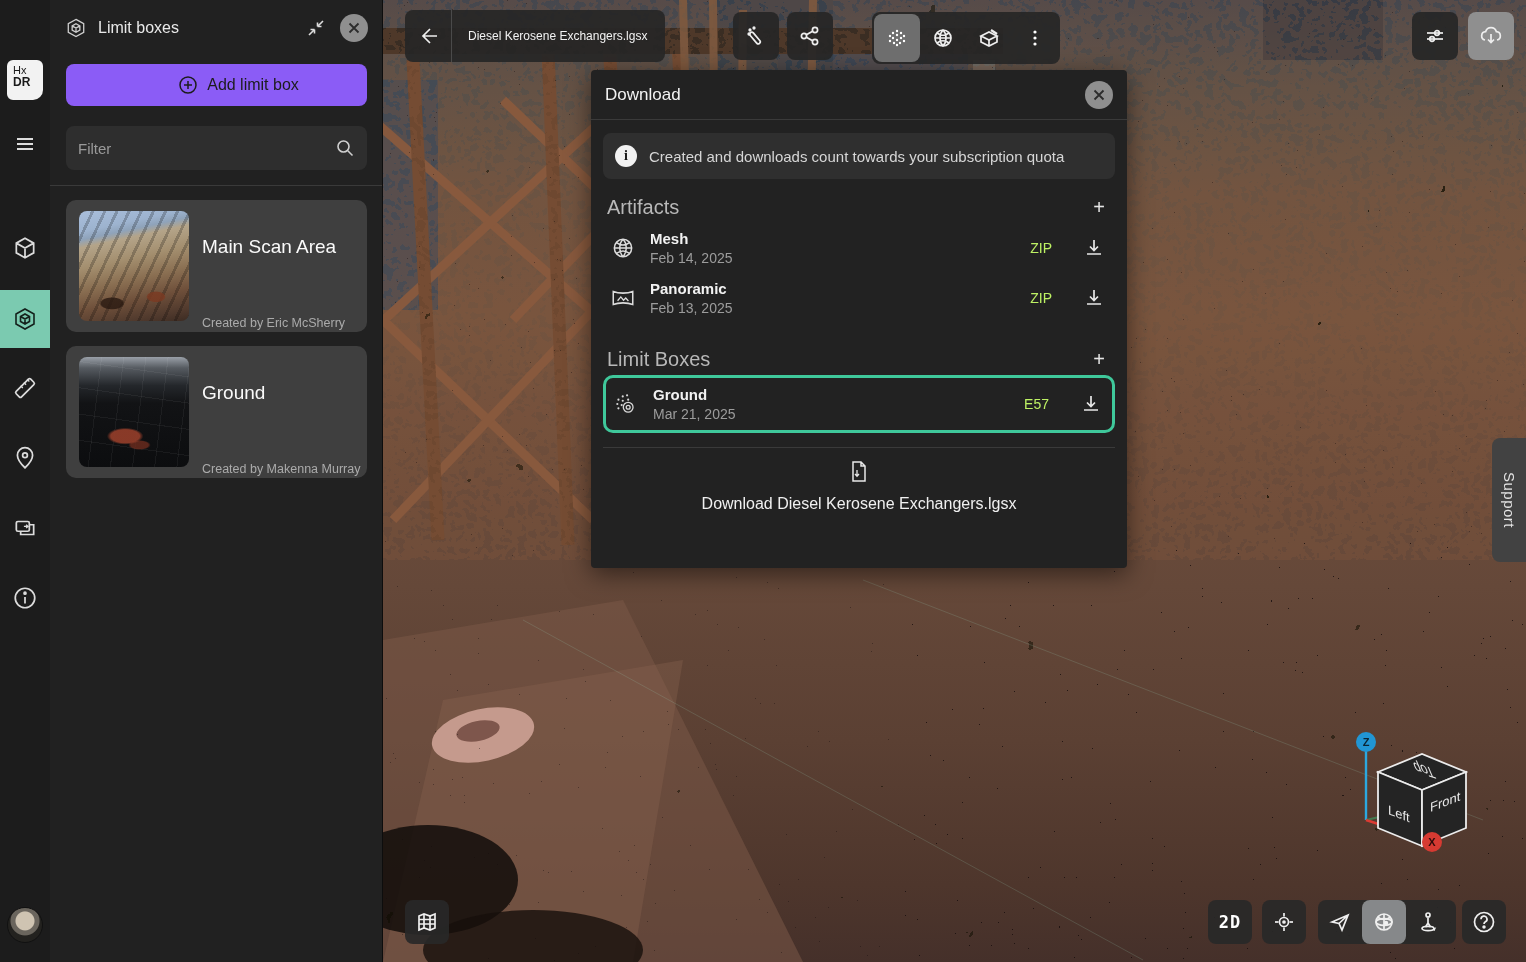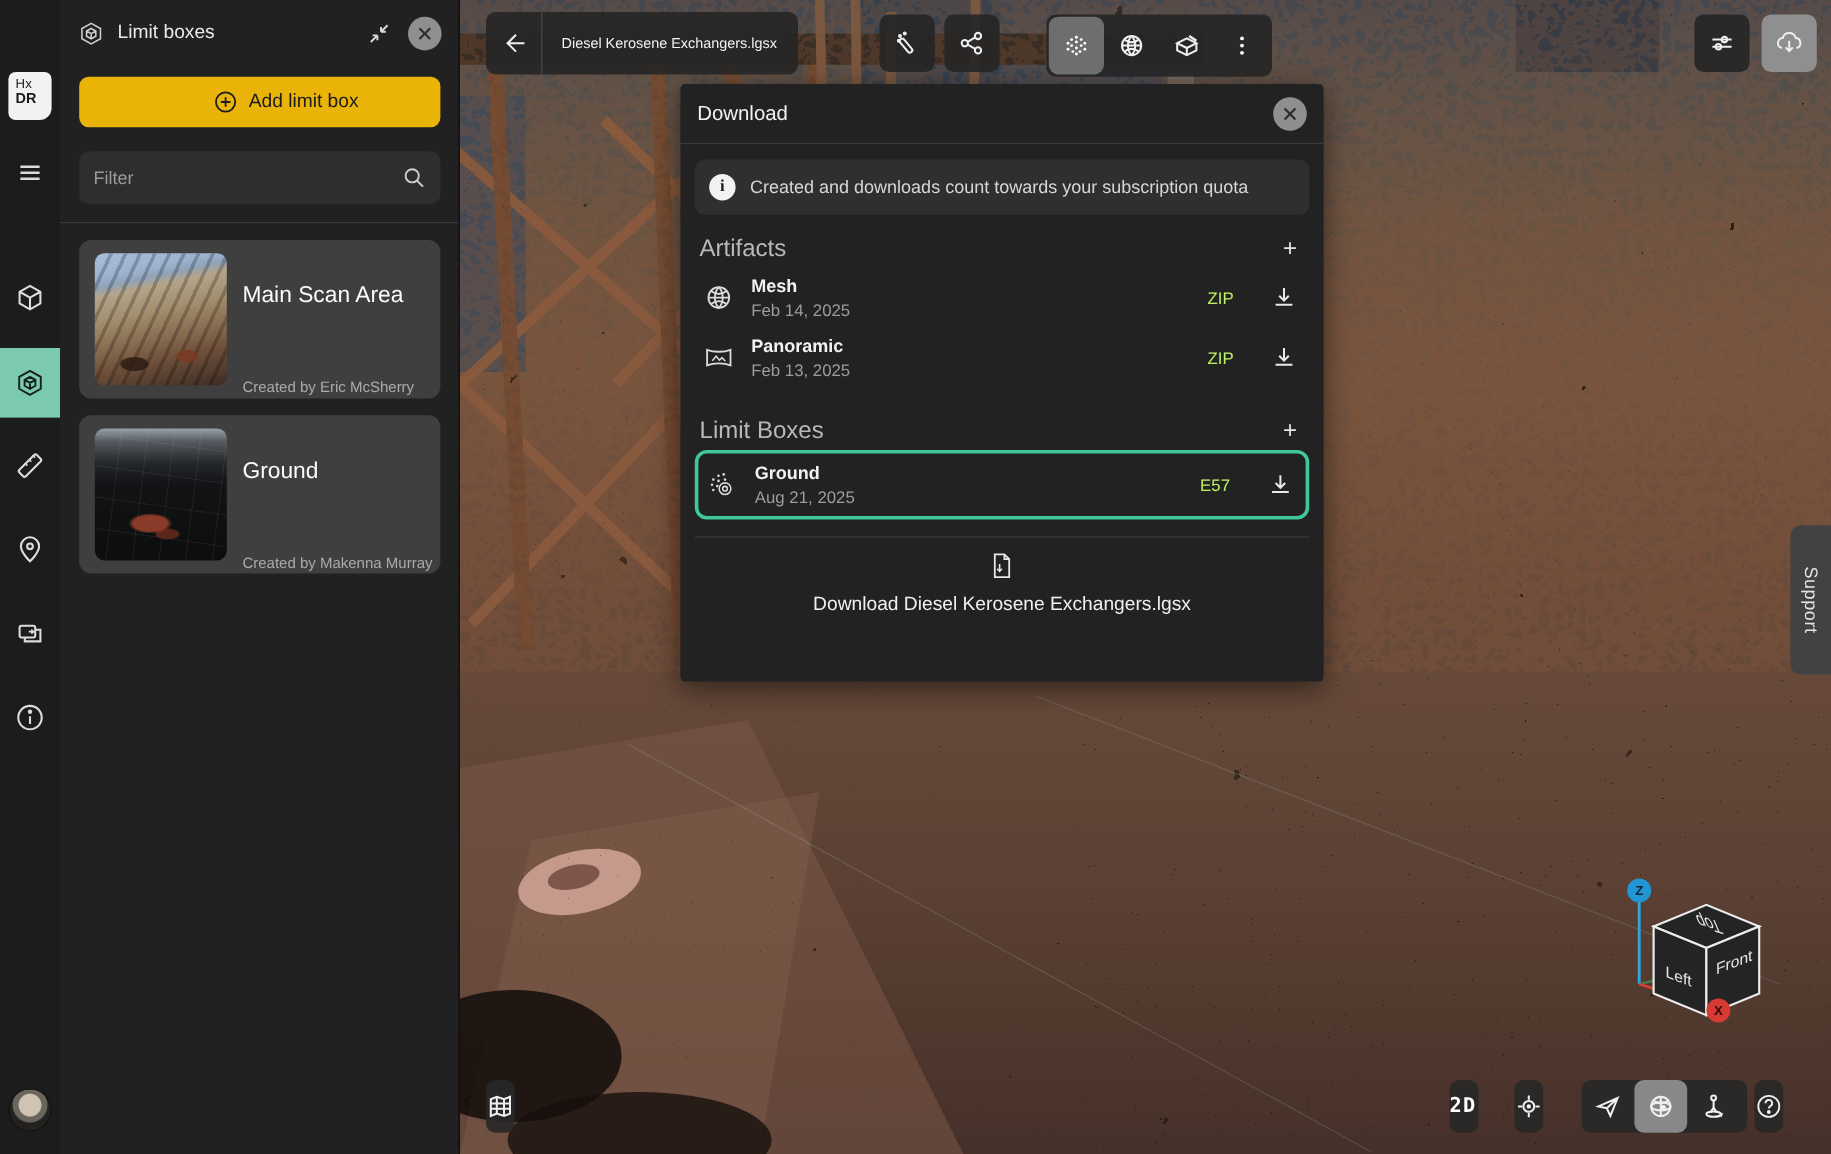--- a/index.html
+++ b/index.html
@@ -17,21 +17,21 @@
   .rail-btn.active svg { stroke:#15211c; }
   .rail-avatar { position:absolute; left:7px; top:907px; width:36px; height:36px; border-radius:50%;
      background:radial-gradient(circle at 50% 38%, #cfc4b2 0 9px, #6a655d 10px 14px, #23221f 15px); border:1px solid #111; cursor:pointer; }
 
   
   #panel { position:absolute; left:50px; top:0; width:333px; height:962px; background:#212121; z-index:35; border-right:1px solid #0d0d0d; }
   .panel-head { position:relative; height:56px; display:flex; align-items:center; padding:0 14px; gap:10px; }
   .panel-title { font-size:16px; color:#e9e9e9; flex:1 0 auto; }
   .icon-btn { width:28px; height:28px; border-radius:50%; display:flex; align-items:center; justify-content:center; cursor:pointer; }
   .icon-btn.gray { background:#8f8f8f; }
-  .add-btn { margin:8px 16px 0; width:301px; height:42px; background:#eab308; color:#1c1c1c; border:none; border-radius:8px; font-size:16px; display:flex; align-items:center; justify-content:center; gap:9px; cursor:pointer; font-family:inherit;padding-left:44px; }
+  .add-btn { margin:8px 16px 0; width:301px; height:42px; background:#8b5cf6; color:#1c1c1c; border:none; border-radius:8px; font-size:16px; display:flex; align-items:center; justify-content:center; gap:9px; cursor:pointer; font-family:inherit;padding-left:44px; }
   .filter-wrap { margin:20px 16px 0; width:301px; height:44px; background:#2e2e2e; border-radius:8px; display:flex; align-items:center; padding:0 12px; }
   .filter-wrap input { flex:1; background:transparent; border:none; outline:none; color:#e0e0e0; font-size:15px; font-family:inherit; }
   .filter-wrap input::placeholder { color:#9a9a9a; }
   .panel-divider { margin-top:15px; border-top:1px solid #3a3a3a; }
   .card { position:relative; margin:14px 16px 0; width:301px; height:132px; background:#3f3f3f; border-radius:10px; cursor:pointer; }
   .card-thumb { position:absolute; left:13px; top:11px; width:110px; height:110px; border-radius:8px; overflow:hidden; }
   .thumb-mainscan { background:linear-gradient(168deg,#a9bedb 0%,#9db3cf 16%,#8fa3ba 22%,#b4a489 28%,#a38e6e 44%,#8a6f52 60%,#6e4f3a 76%,#4e382c 92%,#3c2b22 100%); }
   .thumb-mainscan:after { content:""; position:absolute; inset:0; background:
      radial-gradient(14px 8px at 70% 78%, rgba(122,58,34,.85) 0 60%, transparent 70%),
      radial-gradient(18px 9px at 30% 84%, rgba(40,24,16,.8) 0 60%, transparent 70%),
@@ -52,21 +52,21 @@
   
   .tbar { position:absolute; background:rgba(38,38,38,.92); border-radius:8px; display:flex; align-items:center; z-index:30; }
   .tbtn { width:46px; height:48px; display:flex; align-items:center; justify-content:center; cursor:pointer; border-radius:8px; background:transparent; border:none; }
   .tbtn svg { stroke:#eee; fill:none; stroke-width:1.7; }
   .tbtn.lit { background:#6e6e6e; }
   .title-group { left:22px; top:10px; height:52px; padding-right:18px; }
   .title-sep { width:1px; height:52px; background:#4a4a4a; margin-right:16px; }
   .vp-title { font-size:12px; color:#f2f2f2; white-space:nowrap; }
 
   
-  #dlpanel { position:absolute; left:567px; top:70px; width:536px; height:498px; background:#222222; border-radius:4px; z-index:28; box-shadow:0 6px 24px rgba(0,0,0,.5); }
+  #dlpanel { position:absolute; left:591px; top:70px; width:536px; height:498px; background:#222222; border-radius:4px; z-index:28; box-shadow:0 6px 24px rgba(0,0,0,.5); }
   .dl-head { height:50px; display:flex; align-items:center; padding:0 14px; border-bottom:1px solid #3a3a3a; }
   .dl-title { flex:1; font-size:17px; color:#f2f2f2; }
   .dl-body { padding:13px 12px 0; }
   .info-banner { height:46px; background:#2f2f2f; border-radius:8px; display:flex; align-items:center; gap:12px; padding:0 12px; }
   .info-i { width:22px; height:22px; border-radius:50%; background:#f2f2f2; color:#1c1c1c; font-weight:700; font-size:14px; display:flex; align-items:center; justify-content:center; font-family:"Liberation Serif",serif; }
   .info-text { font-size:15px; color:#d6d6d6; }
   .sec-row { display:flex; align-items:center; justify-content:space-between; margin:16px 4px 4px; }
   .sec-label { font-size:20px; color:#b8b8b8; }
   .plus-btn { background:none; border:none; color:#e6e6e6; font-size:20px; cursor:pointer; width:24px; height:24px; line-height:20px; }
   .art-row { display:flex; align-items:center; gap:13px; padding:7px 6px; }
@@ -82,21 +82,21 @@
   .of-divider { border-top:1px solid #3a3a3a; margin:14px 0 0; }
   .of-link { display:flex; align-items:center; gap:11px; margin:12px 4px 0; cursor:pointer;flex-direction:column; }
   .of-link svg { stroke:#e8e8e8; fill:none; stroke-width:1.5; }
   .of-text { font-size:16px; color:#f0f0f0; }
 
   
   #support-tab { position:absolute; right:0; top:438px; width:34px; height:124px; background:#424242; border-radius:8px 0 0 8px; z-index:20; display:flex; align-items:center; justify-content:center; cursor:pointer; }
   #support-tab span { writing-mode:vertical-rl; font-size:15px; color:#e4e4e4; letter-spacing:.5px; }
 
   
-  .bbtn { position:absolute; width:24px; height:44px; top:900px; background:rgba(40,40,40,.92); border:none; border-radius:8px; display:flex; align-items:center; cursor:pointer; z-index:30; }
+  .bbtn { position:absolute; width:44px; height:44px; top:900px; background:rgba(40,40,40,.92); border:none; border-radius:8px; display:flex; align-items:center; justify-content:center; cursor:pointer; z-index:30; }
   .bbtn svg { stroke:#efefef; fill:none; stroke-width:1.7; }
   .bgroup { position:absolute; top:900px; height:44px; background:rgba(40,40,40,.92); border-radius:8px; display:flex; z-index:30; }
   .bgroup .gbtn { width:44px; height:44px; border:none; background:transparent; border-radius:8px; display:flex; align-items:center; justify-content:center; cursor:pointer; }
   .bgroup .gbtn svg { stroke:#efefef; fill:none; stroke-width:1.7; }
   .gbtn.lit { background:#86888a; }
   .twod { font-size:17px; font-weight:700; color:#fff; letter-spacing:1px; font-family:"DejaVu Sans Mono",monospace; }
 
   
   #viewcube { position:absolute; left:965px; top:726px; z-index:25; }
   .cubeface { fill:#242424; stroke:#ececec; stroke-width:1.8; }
@@ -465,21 +465,21 @@
                   <circle cx="4" cy="12" r="1"></circle>
                   <circle cx="8" cy="13" r="1"></circle>
                   <circle cx="5" cy="16" r="1"></circle>
                 </g>
               <circle cx="14" cy="15" r="4.5" fill="none" stroke="#d8d8d8" stroke-width="1.2"></circle>
                 <circle cx="14" cy="15" r="1.8" fill="none" stroke="#d8d8d8" stroke-width="1.2"></circle>
             </svg>
           </div>
           <div class="art-text">
             <div class="art-name">Ground</div>
-            <div class="art-date">Aug 21, 2025</div>
+            <div class="art-date">Mar 21, 2025</div>
           </div>
           <span class="art-fmt">E57</span>
           <button class="dl-icon-btn">
             <svg width="22" height="22" viewBox="0 0 22 22">
                 <path d="M11 3 V13 M7 9.5 L11 13.5 L15 9.5 M4 17 H18"></path>
               </svg>
           </button>
         </div>
       </div>
 

